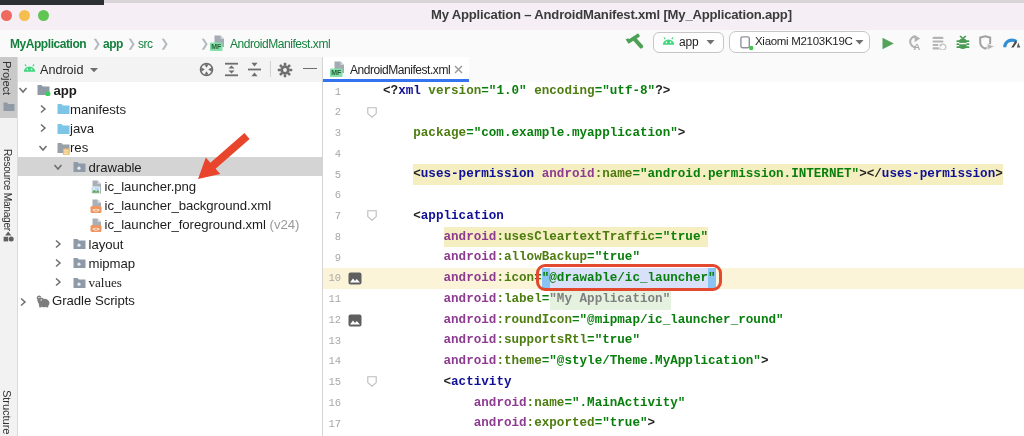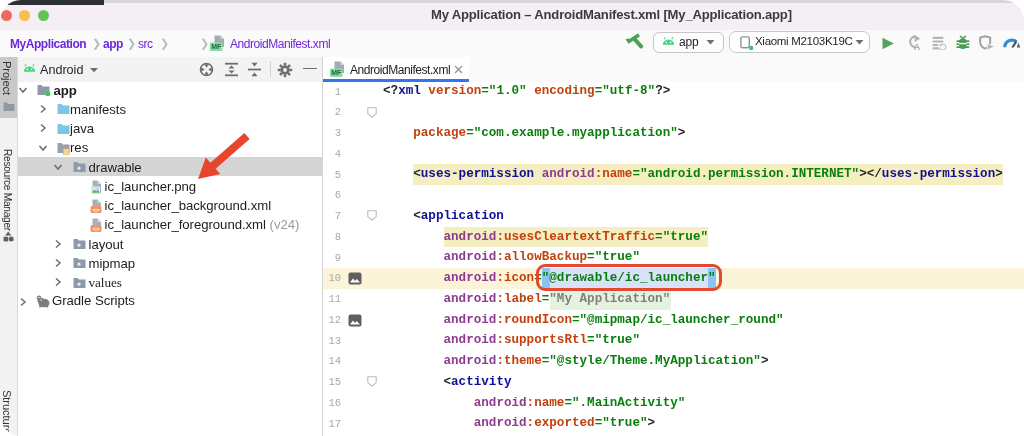--- a/index.html
+++ b/index.html
@@ -1,27 +1,27 @@
 <!DOCTYPE html>
 <html><head>
 <meta charset="utf-8">
 <style>
   html,body{margin:0;padding:0;}
   #app{position:relative;width:1024px;height:436px;background:#ffffff;overflow:hidden;
-       font-family:"Liberation Sans",sans-serif;border-radius:21px;-webkit-font-smoothing:antialiased;}
+       font-family:"Liberation Sans",sans-serif;-webkit-font-smoothing:antialiased;}
   .abs{position:absolute;}
   
   #titlebar{left:0;top:0;width:1024px;height:30px;background:#f5eff5;}
   #topline{left:104px;top:0;width:920px;height:2.5px;background:#d8d4d8;}
   #topdark{left:0;top:0;width:104px;height:4.5px;background:#2c3033;}
   .tl{border-radius:50%;width:11px;height:11px;top:10px;}
   #title{left:431px;top:7px;white-space:nowrap;font-size:13.1px;font-weight:bold;
          color:#3b3b3b;letter-spacing:-0.2px;}
   #navbar{left:0;top:30px;width:1024px;height:27px;background:#fbfafb;border-bottom:1px solid #d3d0d3;}
-  .crumb{top:36.5px;font-size:12px;color:#6d28d9;letter-spacing:-0.45px;}
+  .crumb{top:36.5px;font-size:12px;color:#15803d;letter-spacing:-0.45px;}
   .sep{top:37px;color:#b3bac0;font-size:11px;}
   
   #stripe{left:0;top:57px;width:17px;height:379px;background:#f2f2f2;border-right:1px solid #dadada;}
   .vtext{position:absolute;font-size:11.2px;color:#333;transform-origin:0 0;transform:rotate(90deg);
          letter-spacing:-0.1px;white-space:nowrap;}
   #proj-active{left:0;top:57px;width:17px;height:61px;background:#c9c9c9;}
   
   #phead{left:18px;top:57px;width:305px;height:24.5px;background:#f3f3f3;}
   .rlbl{position:absolute;top:2.5px;font-size:13.2px;color:#1d1d1d;letter-spacing:-0.05px;white-space:nowrap;}
   
@@ -29,21 +29,21 @@
   #tab{left:323px;top:57px;width:146px;height:21.5px;background:#ffffff;}
   #tabu{left:323px;top:78.5px;width:146px;height:3px;background:#3574f0;}
   #vdiv{left:322px;top:57px;width:1px;height:379px;background:#d4d4d4;}
   .lnum{position:absolute;width:23px;text-align:right;font-family:"Liberation Mono",monospace;
         font-size:10.5px;color:#a8a8a8;left:318px;}
   .cl{position:absolute;left:383px;font-family:"Liberation Mono",monospace;font-size:12.6px;
       font-weight:bold;white-space:pre;letter-spacing:0;line-height:20.75px;height:20.75px;}
   .b{color:#1f1f1f;}
   .lnum{line-height:14px;}
   .t{color:#0e0e96;} 
-  .a{color:#c2410c;} 
+  .a{color:#4d7c0f;} 
   .n{color:#8d3b90;} 
   .s{color:#087f0c;} 
   .hl5{position:absolute;background:#f5eec0;}
   .hl10{position:absolute;left:323px;width:701px;height:20.75px;background:#fcf4d8;}
 </style>
 </head>
 <body>
 <div id="app">
 
   <div class="abs" id="titlebar"></div>

